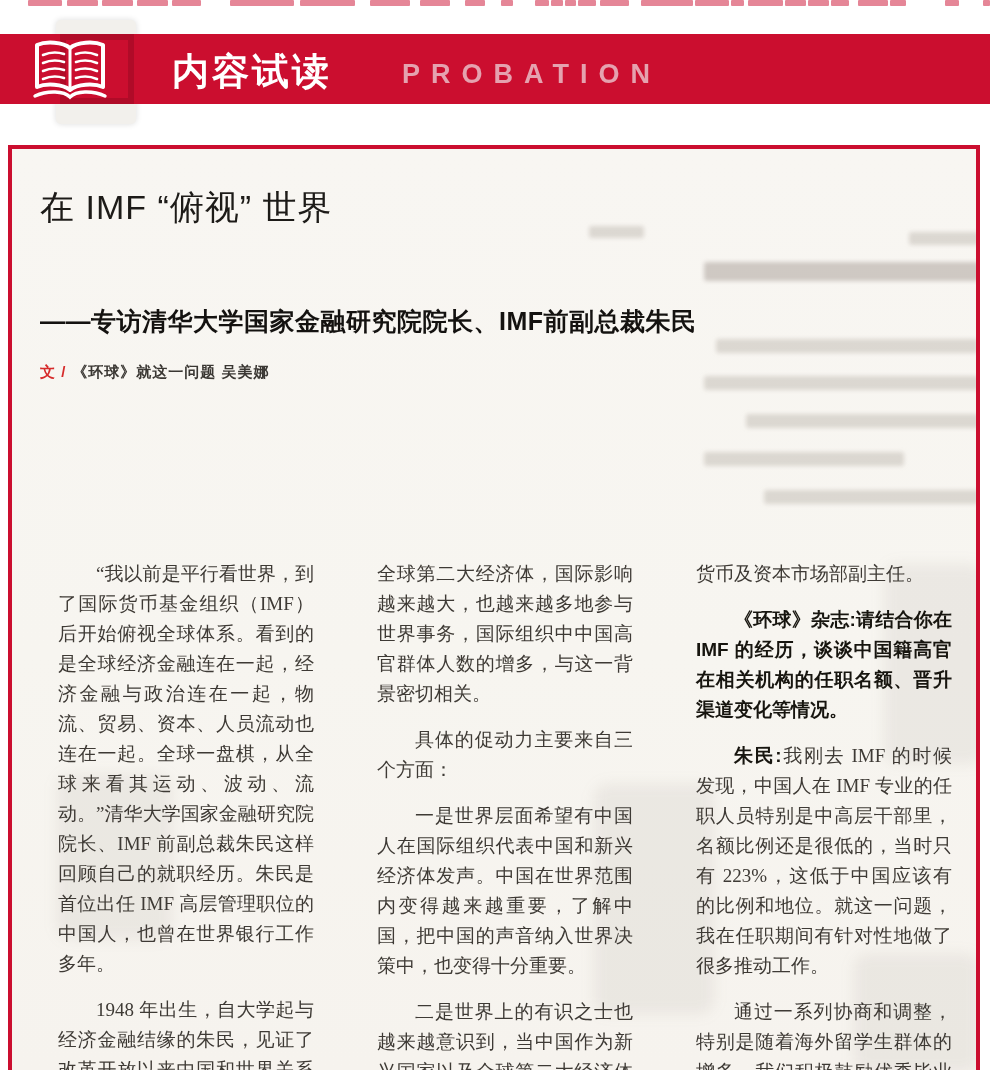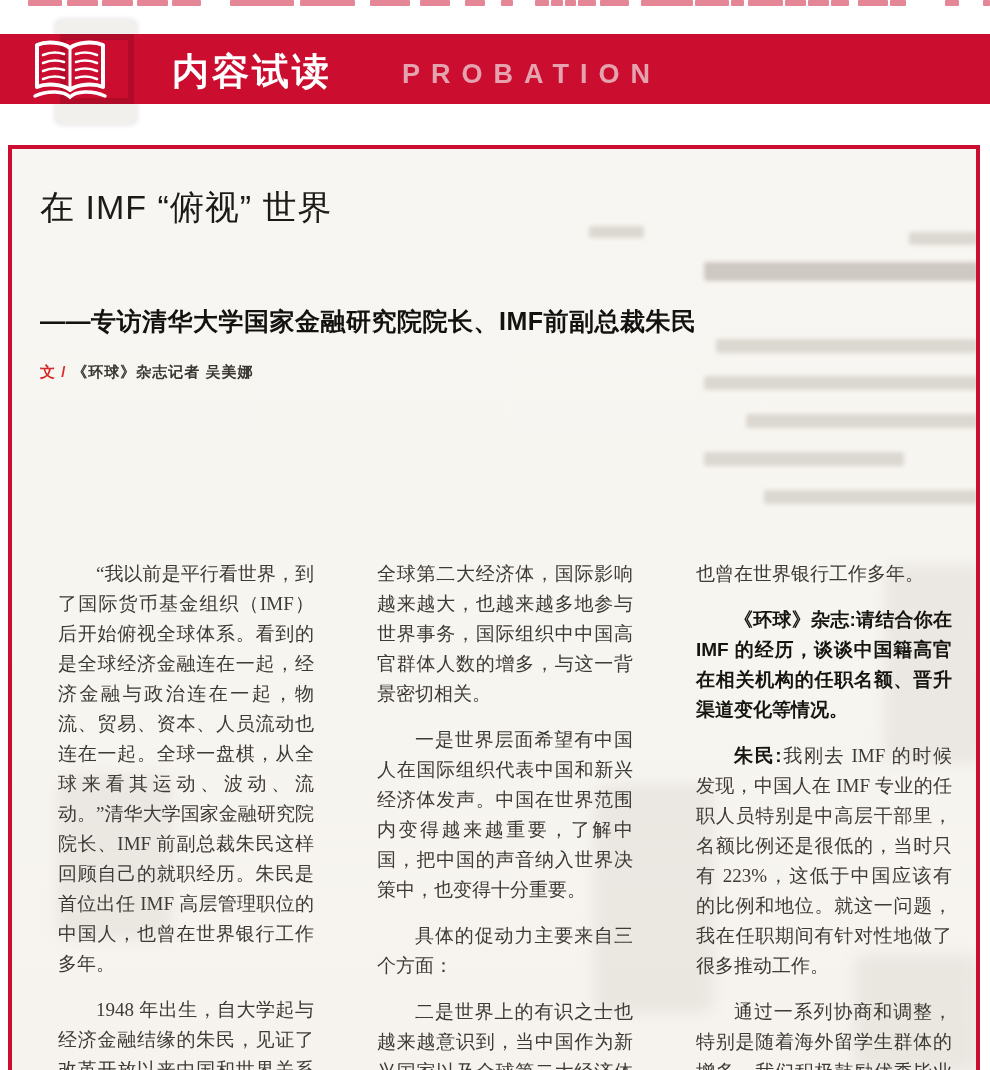--- a/index.html
+++ b/index.html
@@ -136,37 +136,37 @@
     <div class="ghost" style="left:692px;top:303px;width:200px;height:14px;"></div>
     <div class="ghost" style="left:752px;top:341px;width:215px;height:14px;"></div>
     <div class="smudge" style="left:45px;top:625px;width:115px;height:165px;"></div>
     <div class="smudge" style="left:582px;top:635px;width:120px;height:230px;"></div>
     <div class="smudge" style="left:872px;top:415px;width:100px;height:200px;"></div>
     <div class="smudge" style="left:842px;top:805px;width:125px;height:118px;"></div>
 
     <div class="article-title">在 IMF “俯视” 世界</div>
     <div class="article-subtitle">——专访清华大学国家金融研究院院长、IMF前副总裁朱民</div>
     <div class="byline">
-      <span class="pre">文 /</span><span>《环球》杂志记者 吴美娜</span>
+      <span class="pre">文 /</span><span>《环球》就这一问题 吴美娜</span>
     </div>
 
     <div class="cols" id="columns">
         <div class="col">
           <p class="indent">“我以前是平行看世界，到了国际货币基金组织（IMF）后开始俯视全球体系。看到的是全球经济金融连在一起，经济金融与政治连在一起，物流、贸易、资本、人员流动也连在一起。全球一盘棋，从全球来看其运动、波动、流动。”清华大学国家金融研究院院长、IMF 前副总裁朱民这样回顾自己的就职经历。朱民是首位出任 IMF 高层管理职位的中国人，也曾在世界银行工作多年。</p>
           <p class="indent">1948 年出生，自大学起与经济金融结缘的朱民，见证了改革开放以来中国和世界关系的变化，也见证了国际组织中中国籍官员群体的变化，尤其是在经济金融领域。</p>
           <p class="indent">“这一群体的壮大显然是件好事，中国的经济金融越来越重要了，世界有相关需求，中国有这个层面的愿望和诉求，这也是履行中国自己责任的体现。”近日，朱民在接受《环球》杂志记者采访时说。</p>
         </div>
         <div class="col">
           <p>全球第二大经济体，国际影响越来越大，也越来越多地参与世界事务，国际组织中中国高官群体人数的增多，与这一背景密切相关。</p>
+          <p class="indent">具体的促动力主要来自三个方面：</p>
           <p class="indent">一是世界层面希望有中国人在国际组织代表中国和新兴经济体发声。中国在世界范围内变得越来越重要，了解中国，把中国的声音纳入世界决策中，也变得十分重要。</p>
-          <p class="indent">具体的促动力主要来自三个方面：</p>
           <p class="indent">二是世界上的有识之士也越来越意识到，当中国作为新兴国家以及全球第二大经济体出现时，全球的治理机制需要改革。改革治理机制一个很重要的方面，就是加强中国这样的国家的话语权，包括其在国际组织高层的地位，因此一些国际人士一直在积极呼吁和推动这方面的工作。</p>
         </div>
         <div class="col">
-          <p>也曾在世界银行工作多年。</p>
+          <p>货币及资本市场部副主任。</p>
           <p class="indent qbold">《环球》杂志:请结合你在 IMF 的经历，谈谈中国籍高官在相关机构的任职名额、晋升渠道变化等情况。</p>
           <p class="indent"><b class="prefix">朱民:</b>我刚去 IMF 的时候发现，中国人在 IMF 专业的任职人员特别是中高层干部里，名额比例还是很低的，当时只有 223%，这低于中国应该有的比例和地位。就这一问题，我在任职期间有针对性地做了很多推动工作。</p>
           <p class="indent">通过一系列协商和调整，特别是随着海外留学生群体的增多，我们积极鼓励优秀毕业生来报考 IMF 的职位，也推动并提升了内部一些优秀人员的职位。比如我们第一个局级干部林建海，他现在是 IMF 秘书长，也是首位来自中国的 IMF 秘书长。还有何东（现为 IMF 货币及资本市场部副主任）、刘岩（现为 IMF 法律部助理局长），以及一大批处级干部，他们很优秀、很专业，对 IMF 的工作贡献良多，也得到了大家的支持。</p>
         </div>
       </div>
   </div>
 
 </div>
 
 </body></html>

